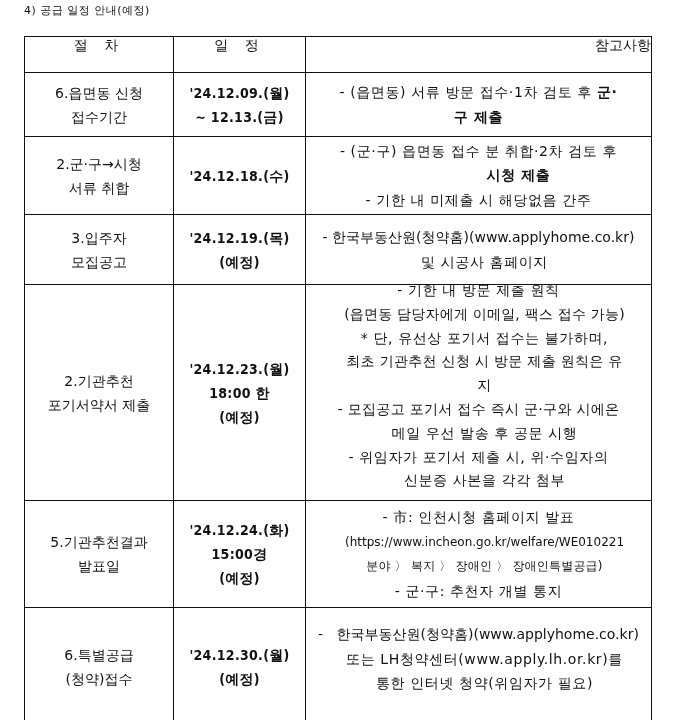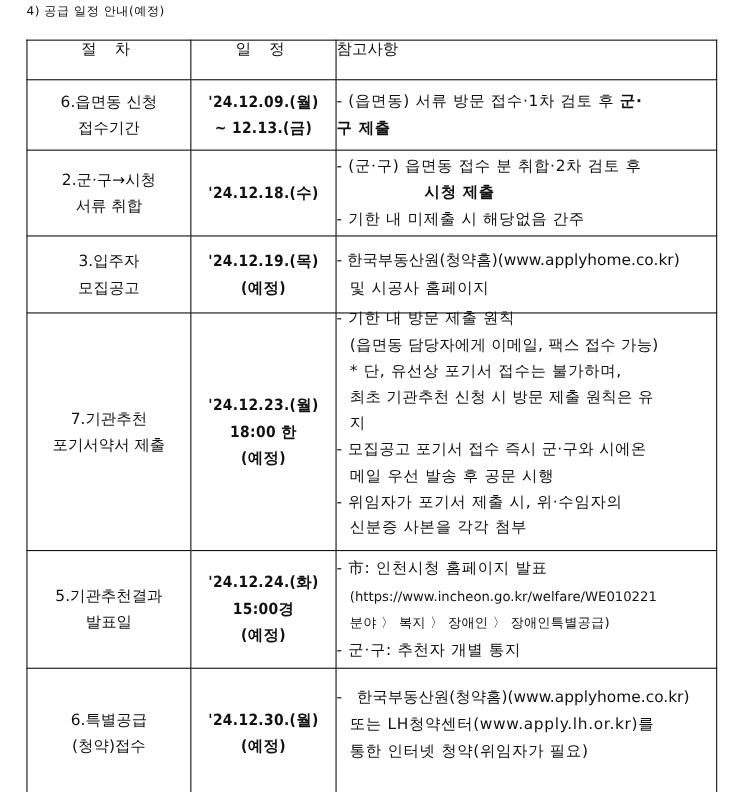--- a/index.html
+++ b/index.html
@@ -16,21 +16,21 @@
     position: absolute; left: 24px; top: 36px;
     width: 624px; border-collapse: collapse; table-layout: fixed;
     font-size: 14px;
   }
   table.sched td, table.sched th {
     border: 1.5px solid #111111; padding: 0; vertical-align: middle;
   }
   table.sched th { font-weight: normal; vertical-align: top; height: 35px; }
   .c1 { width: 148px; text-align: center; }
   .c2 { width: 131px; text-align: center; }
-  .c3 { width: 345px; text-align: left; }
+  .c3 { width: 345px; text-align: center; }
   .hdr { display: block; padding-top: 0px; line-height: 16px; letter-spacing: 6px; }
   .line { display: block; line-height: 24px; white-space: nowrap; }
   .date { font-weight: bold; font-family: "DejaVu Sans Condensed", "DejaVu Sans", sans-serif; letter-spacing: 0.3px; }
   .note { font-size: 14px; letter-spacing: 0.6px; }
   .note .line { line-height: 24.5px; }
   .small { font-size: 12px; letter-spacing: 0.2px; }
   .b { font-weight: bold; }
   .ind1 { padding-left: 12px; }
   .ind-bold { padding-left: 80px; }
   .cellpad { padding: 0 0 0 1px; }
@@ -48,21 +48,21 @@
 
 <table class="sched">
   <thead>
     <tr>
       <th class="c1">
           <span class="hdr">절 차</span>
         </th>
       <th class="c2">
           <span class="hdr">일 정</span>
         </th>
-      <th class="c2" style="width:345px;text-align:left">
+      <th class="c2" style="width:345px;text-align:right">
           <span class="hdr" style="letter-spacing:0">참고사항</span>
         </th>
     </tr>
   </thead>
   <tbody>
 
     <tr class="r1">
       <td class="c1">
         <span class="line">6.읍면동 신청</span>
         <span class="line">접수기간</span>
@@ -102,21 +102,21 @@
         <span class="line">(예정)</span>
       </td>
       <td class="c3 note cellpad">
         <span class="line" style="letter-spacing:0">- 한국부동산원(청약홈)(www.applyhome.co.kr)</span>
         <span class="line ind1">및 시공사 홈페이지</span>
       </td>
     </tr>
 
     <tr class="r4">
       <td class="c1">
-        <span class="line">7.기관추천</span>
+        <span class="line">2.기관추천</span>
         <span class="line">포기서약서 제출</span>
       </td>
       <td class="c2 date">
         <span class="line">'24.12.23.(월)</span>
         <span class="line">18:00 한</span>
         <span class="line">(예정)</span>
       </td>
       <td class="c3 note cellpad" style="vertical-align:top">
         <span class="line" style="line-height:23.8px;margin-top:-6px">- 기한 내 방문 제출 원칙</span>
         <span class="line ind1" style="line-height:23.8px;letter-spacing:0.2px">(읍면동 담당자에게 이메일, 팩스 접수 가능)</span>

